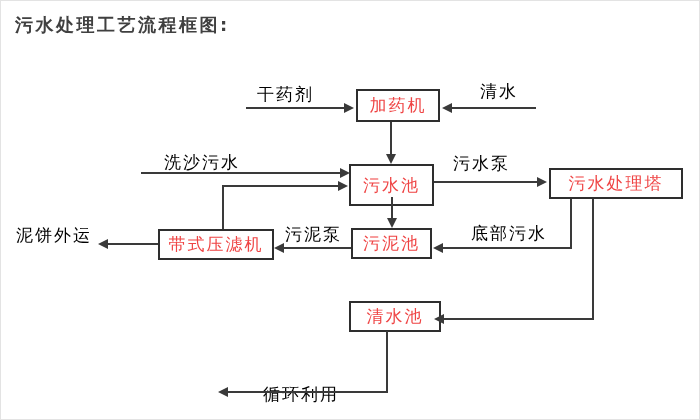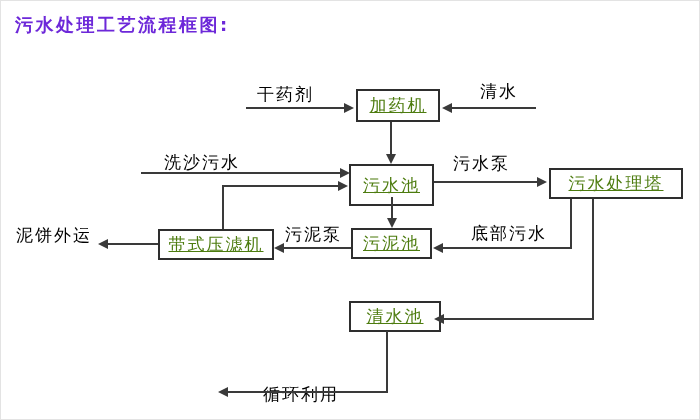--- a/index.html
+++ b/index.html
@@ -3,26 +3,26 @@
 <meta charset="utf-8">
 <style>
   html,body{margin:0;padding:0;background:#fff;}
   .diagram{
     position:relative;width:698px;height:418px;background:#ffffff;
     border:1px solid #e3e3e3;overflow:hidden;
     font-family:"DejaVu Sans",sans-serif;color:#000;
   }
   .title{
     position:absolute;left:14px;top:12px;
-    font-size:18px;font-weight:bold;letter-spacing:2.5px;color:#6d28d9;
+    font-size:18px;font-weight:bold;letter-spacing:2.5px;color:#404040;
   }
   .box{
     position:absolute;box-sizing:border-box;border:2px solid #2e2e2e;background:#fff;
     display:flex;align-items:center;justify-content:center;
-    font-size:17px;letter-spacing:2px;color:#4d7c0f;white-space:nowrap;text-decoration:underline;
+    font-size:17px;letter-spacing:2px;color:#ef4444;white-space:nowrap;
   }
   .b-dosing{left:355px;top:88px;width:84px;height:33px;}
   .b-sewage{left:348px;top:163px;width:85px;height:42px;}
   .b-tower{left:548px;top:167px;width:134px;height:31px;}
   .b-belt{left:157px;top:228px;width:116px;height:31px;}
   .b-sludge{left:350px;top:227px;width:81px;height:31px;}
   .b-clean{left:340px;top:300px;width:92px;height:31px;margin-left:8px;}
 
   .lbl{position:absolute;font-size:17px;letter-spacing:2px;white-space:nowrap;color:#000;}
   .l-dry{left:256px;top:82px;}

